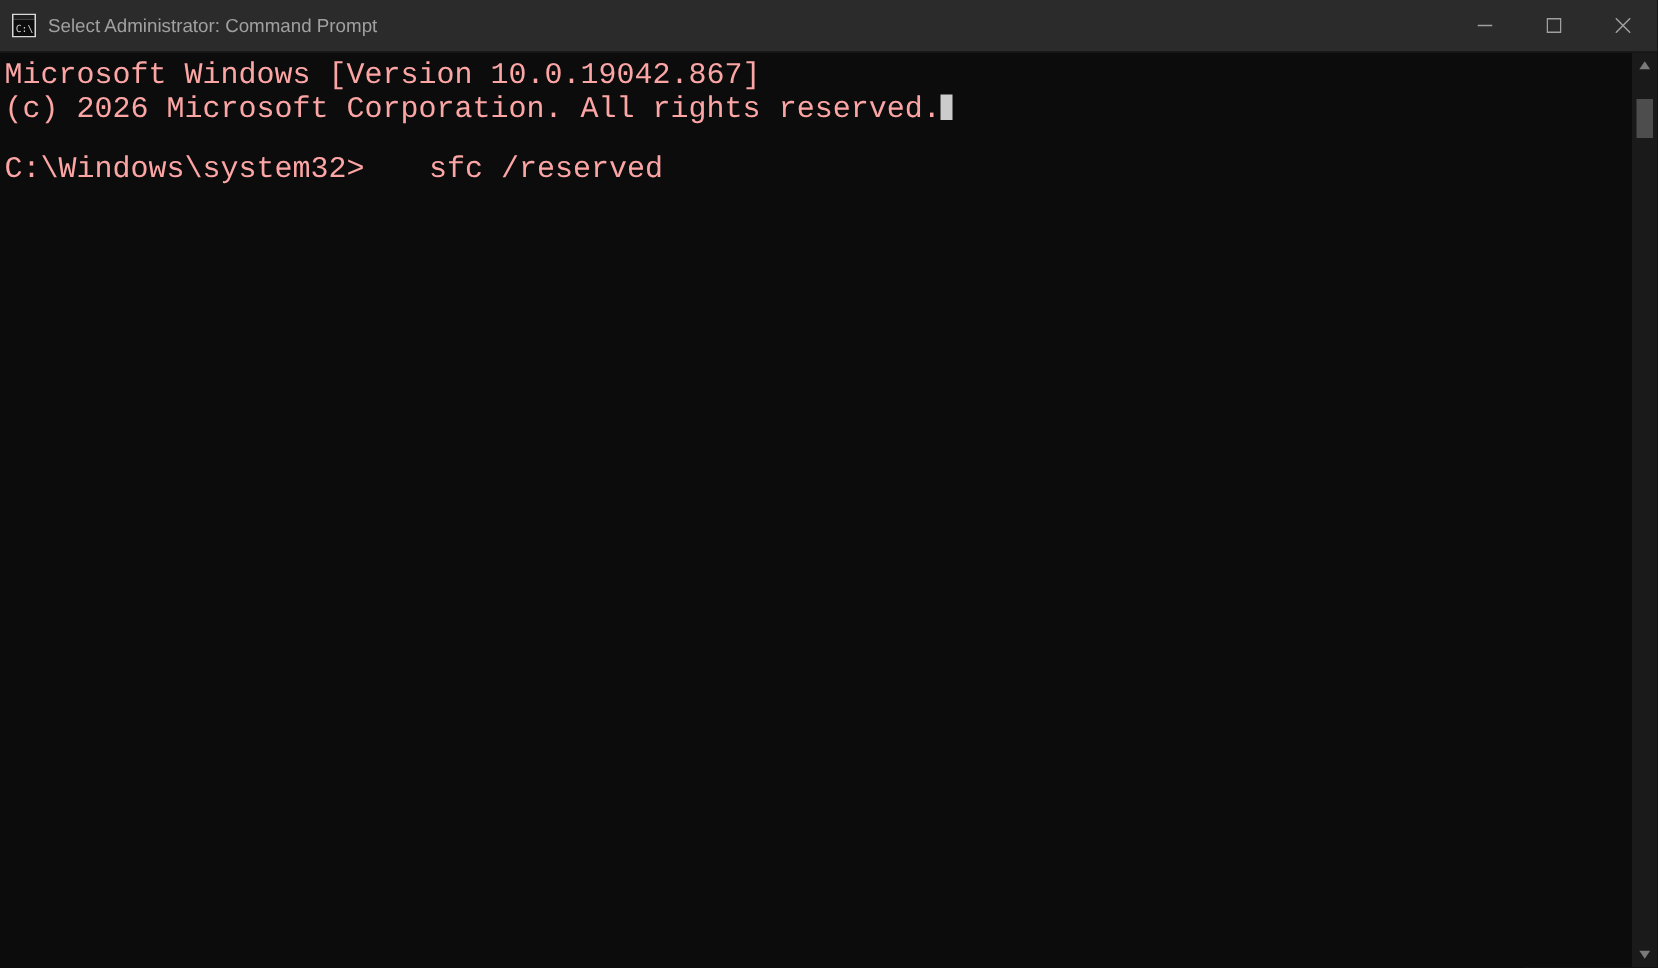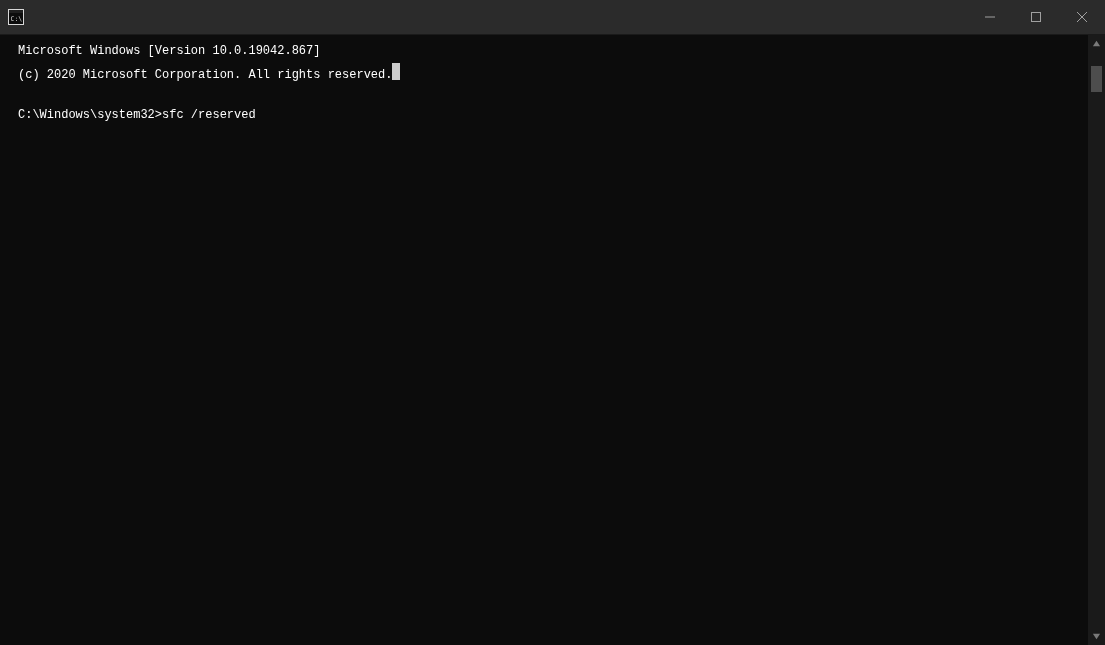--- a/index.html
+++ b/index.html
@@ -61,25 +61,25 @@
       width: 10px;
       height: 10px;
     }
     .content-wrapper {
       display: flex;
       height: calc(100% - 35px);
       background: #0c0c0c;
     }
     .terminal-content {
       flex: 1;
-      padding: 6px 18px;
+      padding: 6px 3px;
       font-family: Consolas, 'Courier New', monospace;
-      font-size: 12px;
+      font-size: 20px;
       line-height: 20px;
-      color: #ffffff;
+      color: #fca5a5;
       white-space: pre;
       overflow: hidden;
     }
     .terminal-line {
       display: block;
     }
     .cursor-block {
       display: inline-block;
       width: 8px;
       height: 17px;
@@ -112,38 +112,40 @@
     .scroll-thumb {
       position: absolute;
       top: 14px;
       left: 3px;
       width: 11px;
       height: 26px;
       background: #4d4d4d;
     }
     .prompt-line {
       display: flex;
+      gap: 43px;
     }
     .blank-line {
       height: 20px;
     }
   </style>
 </head>
 <body>
 
 <div class="titlebar">
   <div class="titlebar-left">
     <span class="app-icon">
       <svg viewBox="0 0 16 16">
         <rect x="0" y="0" width="16" height="16" fill="#d8d8d8"></rect>
         <rect x="1" y="1" width="14" height="3" fill="#1f1f1f"></rect>
         <rect x="1" y="4" width="14" height="11" fill="#0c0c0c"></rect>
         <text x="2.5" y="12" font-family="Consolas,monospace" font-size="6.5" fill="#d0d0d0">C:\</text>
       </svg>
     </span>
+    <span class="title-text">Select Administrator: Command Prompt</span>
   </div>
   <div class="titlebar-right">
     <div class="window-control">
       <svg viewBox="0 0 10 10">
         <line x1="0" y1="5" x2="10" y2="5" stroke="currentColor" stroke-width="1"></line>
       </svg>
     </div>
     <div class="window-control">
       <svg viewBox="0 0 10 10">
         <rect x="0.5" y="0.5" width="9" height="9" stroke="currentColor" stroke-width="1" fill="none"></rect>
@@ -152,21 +154,21 @@
     <div class="window-control">
       <svg viewBox="0 0 10 10">
         <line x1="0" y1="0" x2="10" y2="10" stroke="currentColor" stroke-width="1"></line>
         <line x1="10" y1="0" x2="0" y2="10" stroke="currentColor" stroke-width="1"></line>
       </svg>
     </div>
   </div>
 </div>
 
 <div class="content-wrapper">
-  <div class="terminal-content"><span class="terminal-line">Microsoft Windows [Version 10.0.19042.867]</span><span class="terminal-line"><span>(c) 2020 Microsoft Corporation. All rights reserved.</span><span class="cursor-block"></span></span><div class="blank-line"></div><span class="prompt-line"><span>C:\Windows\system32&gt;</span><span>sfc /reserved</span></span></div>
+  <div class="terminal-content"><span class="terminal-line">Microsoft Windows [Version 10.0.19042.867]</span><span class="terminal-line"><span>(c) 2026 Microsoft Corporation. All rights reserved.</span><span class="cursor-block"></span></span><div class="blank-line"></div><span class="prompt-line"><span>C:\Windows\system32&gt;</span><span>sfc /reserved</span></span></div>
 
   <div class="scrollbar">
     <div class="scroll-arrow">
       <svg viewBox="0 0 10 10" width="9" height="9">
         <path d="M5 2 L9 8 L1 8 Z" fill="#7a7a7a"></path>
       </svg>
     </div>
     <div class="scroll-track">
       <div class="scroll-thumb"></div>
     </div>

